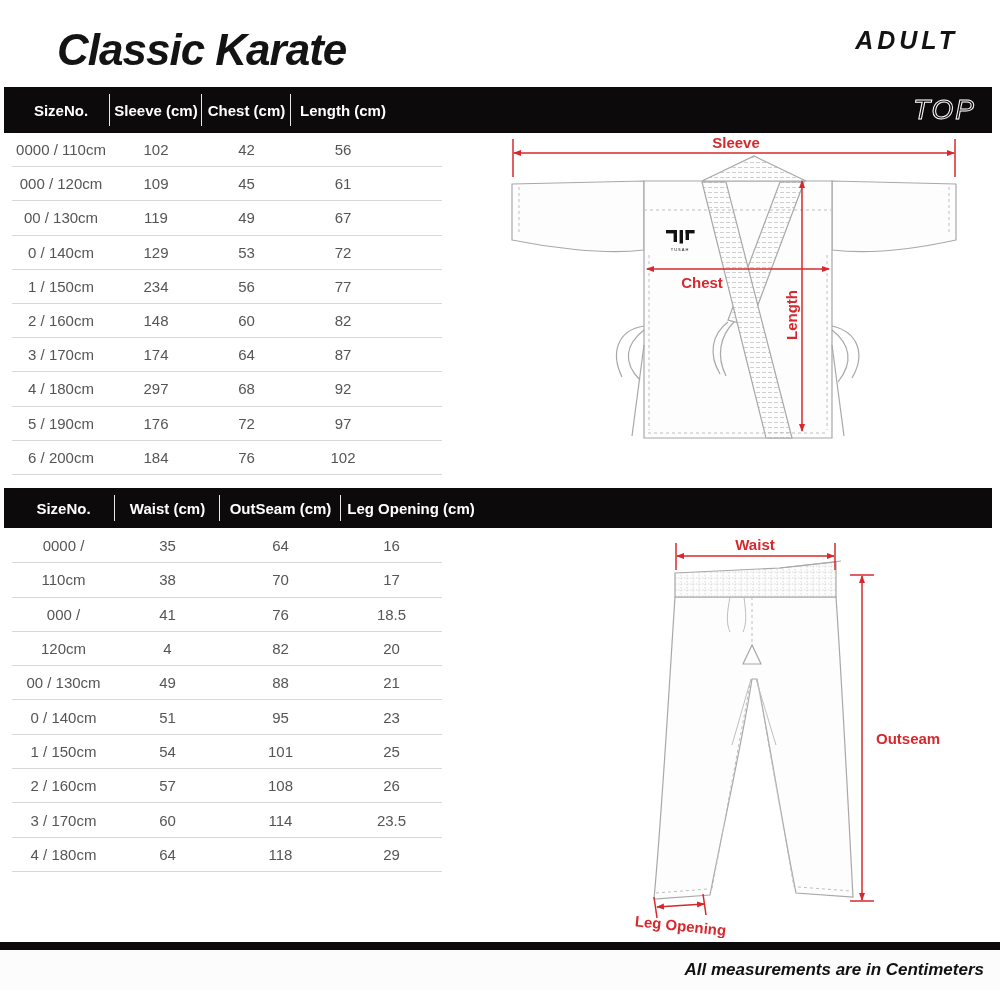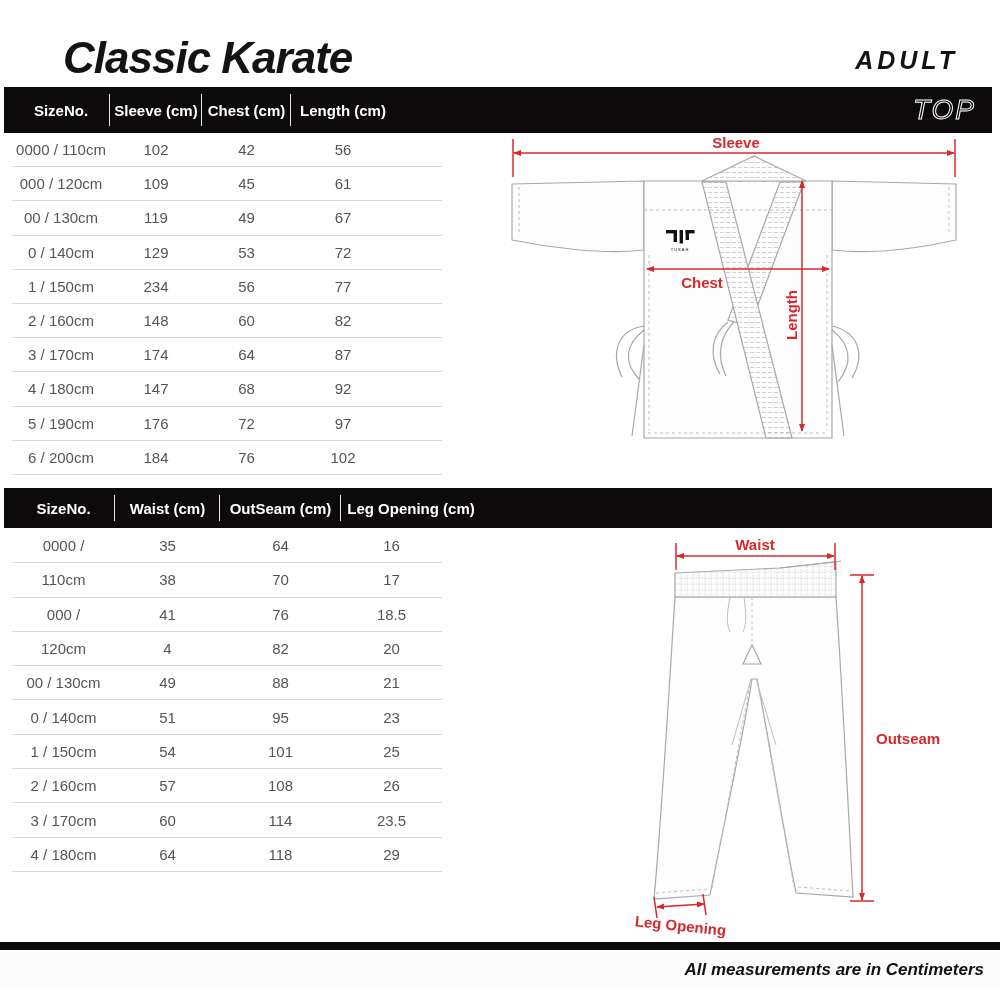--- a/index.html
+++ b/index.html
@@ -1,22 +1,22 @@
 <!DOCTYPE html>
 <html><head>
 <meta charset="utf-8">
 <style>
   html,body { margin:0; padding:0; }
   body {
     width:1000px; height:1000px; position:relative; overflow:hidden;
     background:#ffffff; font-family:"Liberation Sans", sans-serif;
   }
   
-  .header-row { position:absolute; left:63px; top:28px; right:42px; height:52px;
-    display:flex; align-items:flex-end; }
+  .header-row { position:absolute; left:57px; top:28px; right:42px; height:52px;
+    display:flex; }
   .title-primary { font-size:44px; font-weight:bold; font-style:italic;
     letter-spacing:-1px; color:#131313; line-height:1; white-space:nowrap; }
   .title-secondary { font-size:41px; font-weight:normal; font-style:italic;
     letter-spacing:2px; color:#1c1c1c; line-height:1; margin-left:10px; white-space:nowrap; }
   .title-audience { margin-left:auto; font-size:25px; font-weight:bold; font-style:italic;
     letter-spacing:4px; color:#131313; line-height:1; margin-bottom:7px; }
 
   
   .bar { position:absolute; left:4px; width:980px; background:#0d0a0b; color:#fff;
     display:flex; align-items:stretch;padding-left:8px; }
@@ -111,21 +111,21 @@
       <div class="tcell">82</div>
     </div>
     <div class="trow">
       <div class="tcell">3 / 170cm</div>
       <div class="tcell">174</div>
       <div class="tcell">64</div>
       <div class="tcell">87</div>
     </div>
     <div class="trow">
       <div class="tcell">4 / 180cm</div>
-      <div class="tcell">147</div>
+      <div class="tcell">297</div>
       <div class="tcell">68</div>
       <div class="tcell">92</div>
     </div>
     <div class="trow">
       <div class="tcell">5 / 190cm</div>
       <div class="tcell">176</div>
       <div class="tcell">72</div>
       <div class="tcell">97</div>
     </div>
     <div class="trow">

